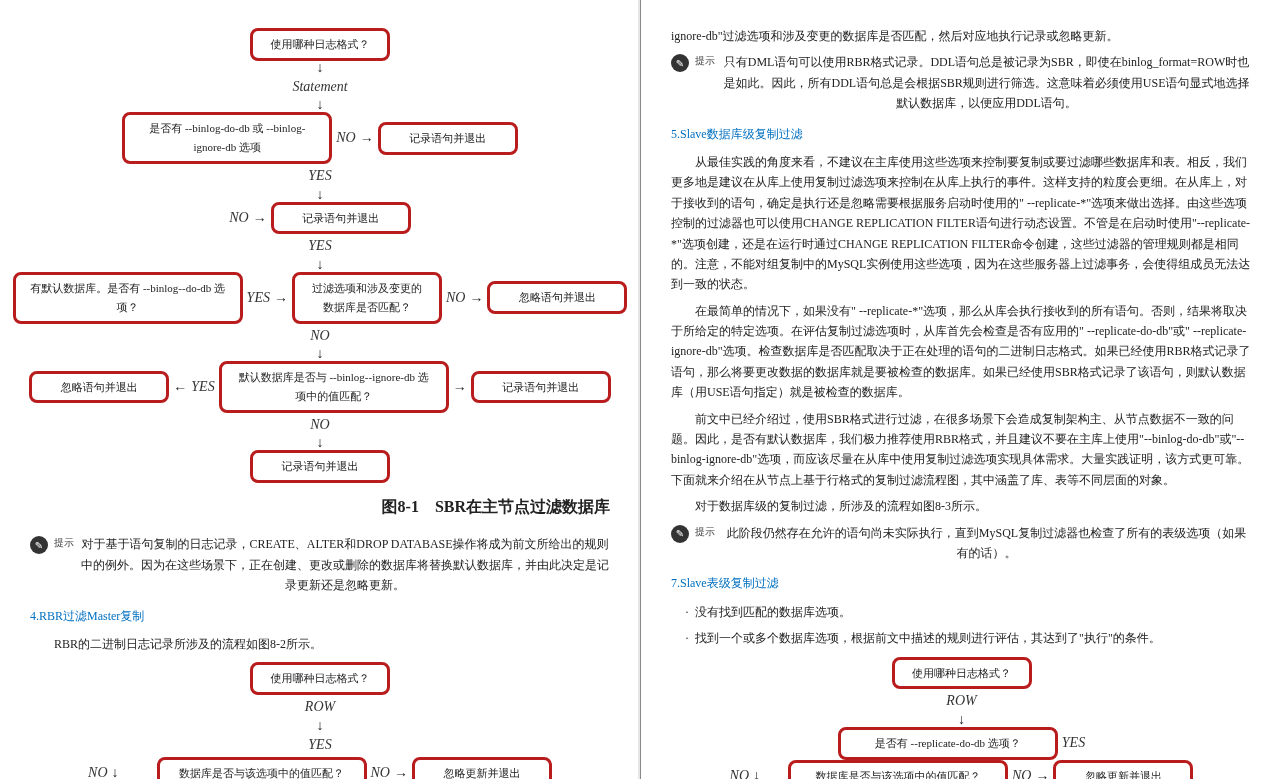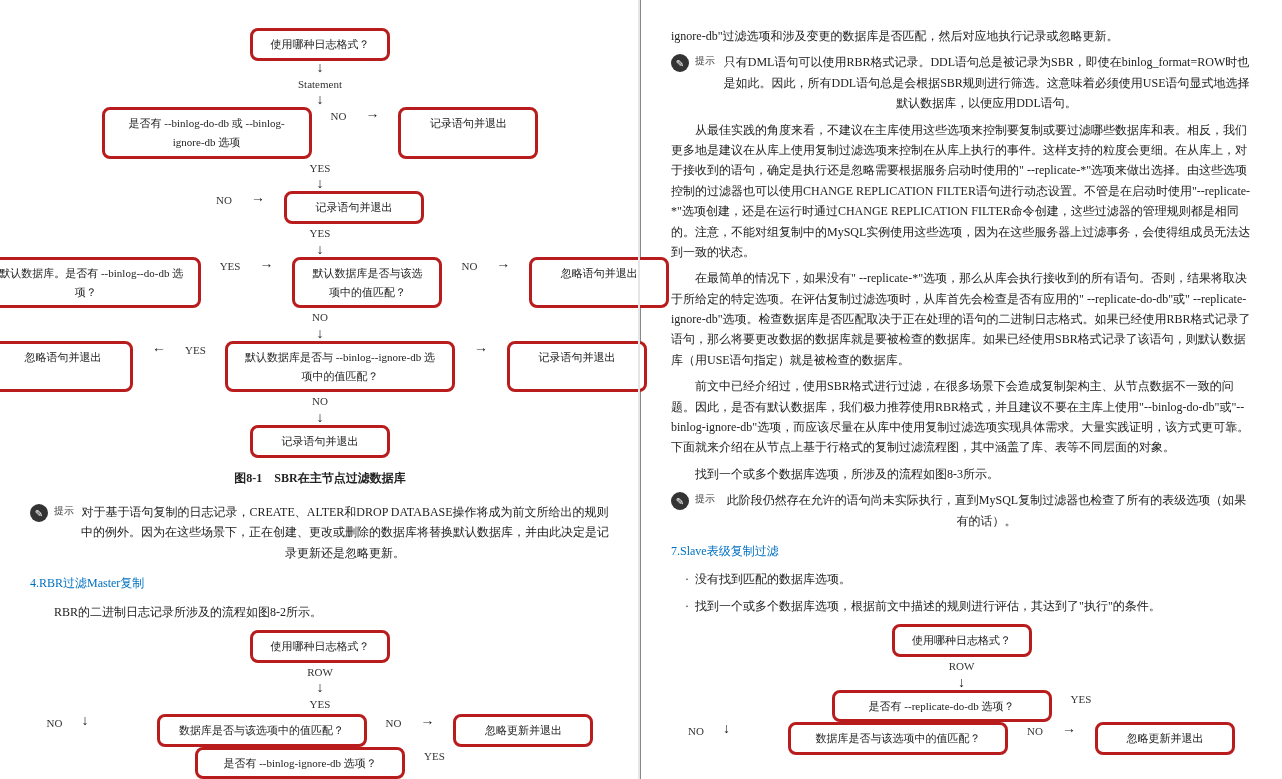--- a/index.html
+++ b/index.html
@@ -41,30 +41,31 @@
     background: #fff;
     font-size: 11px;
   }
   .arrow-down {
     font-size: 14px;
     line-height: 1;
     margin: 0;
   }
   .row {
     display: flex;
-    gap: 19px;
+    align-items: center;
+    gap: 4px;
   }
   .arrow-right, .arrow-left {
     font-size: 14px;
     line-height: 1;
   }
   .caption {
-    text-align: center;
+    text-align: right;
     font-weight: bold;
-    font-size: 12px;
+    font-size: 16px;
     margin: 10px 0 14px 0;
   }
   .heading {
     color: #0070c0;
     margin: 10px 0 8px 0;
     font-size: 12px;
   }
   p { margin: 6px 0; text-indent: 2em; }
   .note {
     display: flex;
@@ -82,22 +83,23 @@
     display: flex; align-items: center; justify-content: center;
     margin-top: 2px;
   }
   .note-label {
     font-size: 10px;
     color: #444;
     flex: 0 0 20px;
   }
   .note-body { flex: 1; text-indent: 0; text-align: center; }
   .edge-label {
-    font-size: 11px;
+    font-size: 14px;
     color: #333;
+    font-style: italic;
   }
   .list-dot {
     text-indent: 0;
     margin-left: 2em;
     position: relative;
   }
   .list-dot::before {
     content: "·";
     position: absolute;
     left: -10px;
@@ -125,21 +127,21 @@
       <span class="edge-label">NO</span>
       <span class="arrow-right">→</span>
       <div class="fbox">记录语句并退出</div>
     </div>
     <div class="edge-label">YES</div>
     <div class="arrow-down">↓</div>
     <div class="row">
       <div class="fbox" style="width:200px">有默认数据库。是否有 --binlog--do-db 选项？</div>
       <span class="edge-label">YES</span>
       <span class="arrow-right">→</span>
-      <div class="fbox" style="width:120px">默认数据库是否与该选项中的值匹配？</div>
+      <div class="fbox" style="width:120px">过滤选项和涉及变更的数据库是否匹配？</div>
       <span class="edge-label">NO</span>
       <span class="arrow-right">→</span>
       <div class="fbox">忽略语句并退出</div>
     </div>
     <div class="edge-label">NO</div>
     <div class="arrow-down">↓</div>
     <div class="row">
       <div class="fbox">忽略语句并退出</div>
       <span class="arrow-left">←</span>
       <span class="edge-label">YES</span>
@@ -196,24 +198,25 @@
 
 <div class="page">
   <p style="text-indent:0">ignore-db"过滤选项和涉及变更的数据库是否匹配，然后对应地执行记录或忽略更新。</p>
 
   <div class="note">
     <div class="note-icon">✎</div>
     <div class="note-label">提示</div>
     <div class="note-body">只有DML语句可以使用RBR格式记录。DDL语句总是被记录为SBR，即使在binlog_format=ROW时也是如此。因此，所有DDL语句总是会根据SBR规则进行筛选。这意味着必须使用USE语句显式地选择默认数据库，以便应用DDL语句。</div>
   </div>
 
+  <div class="heading">5.Slave数据库级复制过滤</div>
   <p>从最佳实践的角度来看，不建议在主库使用这些选项来控制要复制或要过滤哪些数据库和表。相反，我们更多地是建议在从库上使用复制过滤选项来控制在从库上执行的事件。这样支持的粒度会更细。在从库上，对于接收到的语句，确定是执行还是忽略需要根据服务启动时使用的" --replicate-*"选项来做出选择。由这些选项控制的过滤器也可以使用CHANGE REPLICATION FILTER语句进行动态设置。不管是在启动时使用"--replicate-*"选项创建，还是在运行时通过CHANGE REPLICATION FILTER命令创建，这些过滤器的管理规则都是相同的。注意，不能对组复制中的MySQL实例使用这些选项，因为在这些服务器上过滤事务，会使得组成员无法达到一致的状态。</p>
   <p>在最简单的情况下，如果没有" --replicate-*"选项，那么从库会执行接收到的所有语句。否则，结果将取决于所给定的特定选项。在评估复制过滤选项时，从库首先会检查是否有应用的" --replicate-do-db"或" --replicate-ignore-db"选项。检查数据库是否匹配取决于正在处理的语句的二进制日志格式。如果已经使用RBR格式记录了语句，那么将要更改数据的数据库就是要被检查的数据库。如果已经使用SBR格式记录了该语句，则默认数据库（用USE语句指定）就是被检查的数据库。</p>
   <p>前文中已经介绍过，使用SBR格式进行过滤，在很多场景下会造成复制架构主、从节点数据不一致的问题。因此，是否有默认数据库，我们极力推荐使用RBR格式，并且建议不要在主库上使用"--binlog-do-db"或"--binlog-ignore-db"选项，而应该尽量在从库中使用复制过滤选项实现具体需求。大量实践证明，该方式更可靠。下面就来介绍在从节点上基于行格式的复制过滤流程图，其中涵盖了库、表等不同层面的对象。</p>
-  <p>找到一个或多个数据库选项，所涉及的流程如图8-3所示。</p>
+  <p>对于数据库级的复制过滤，所涉及的流程如图8-3所示。</p>
 
   <div class="note">
     <div class="note-icon">✎</div>
     <div class="note-label">提示</div>
     <div class="note-body">此阶段仍然存在允许的语句尚未实际执行，直到MySQL复制过滤器也检查了所有的表级选项（如果有的话）。</div>
   </div>
 
   <div class="heading">7.Slave表级复制过滤</div>
   <p class="list-dot">没有找到匹配的数据库选项。</p>
   <p class="list-dot">找到一个或多个数据库选项，根据前文中描述的规则进行评估，其达到了"执行"的条件。</p>

